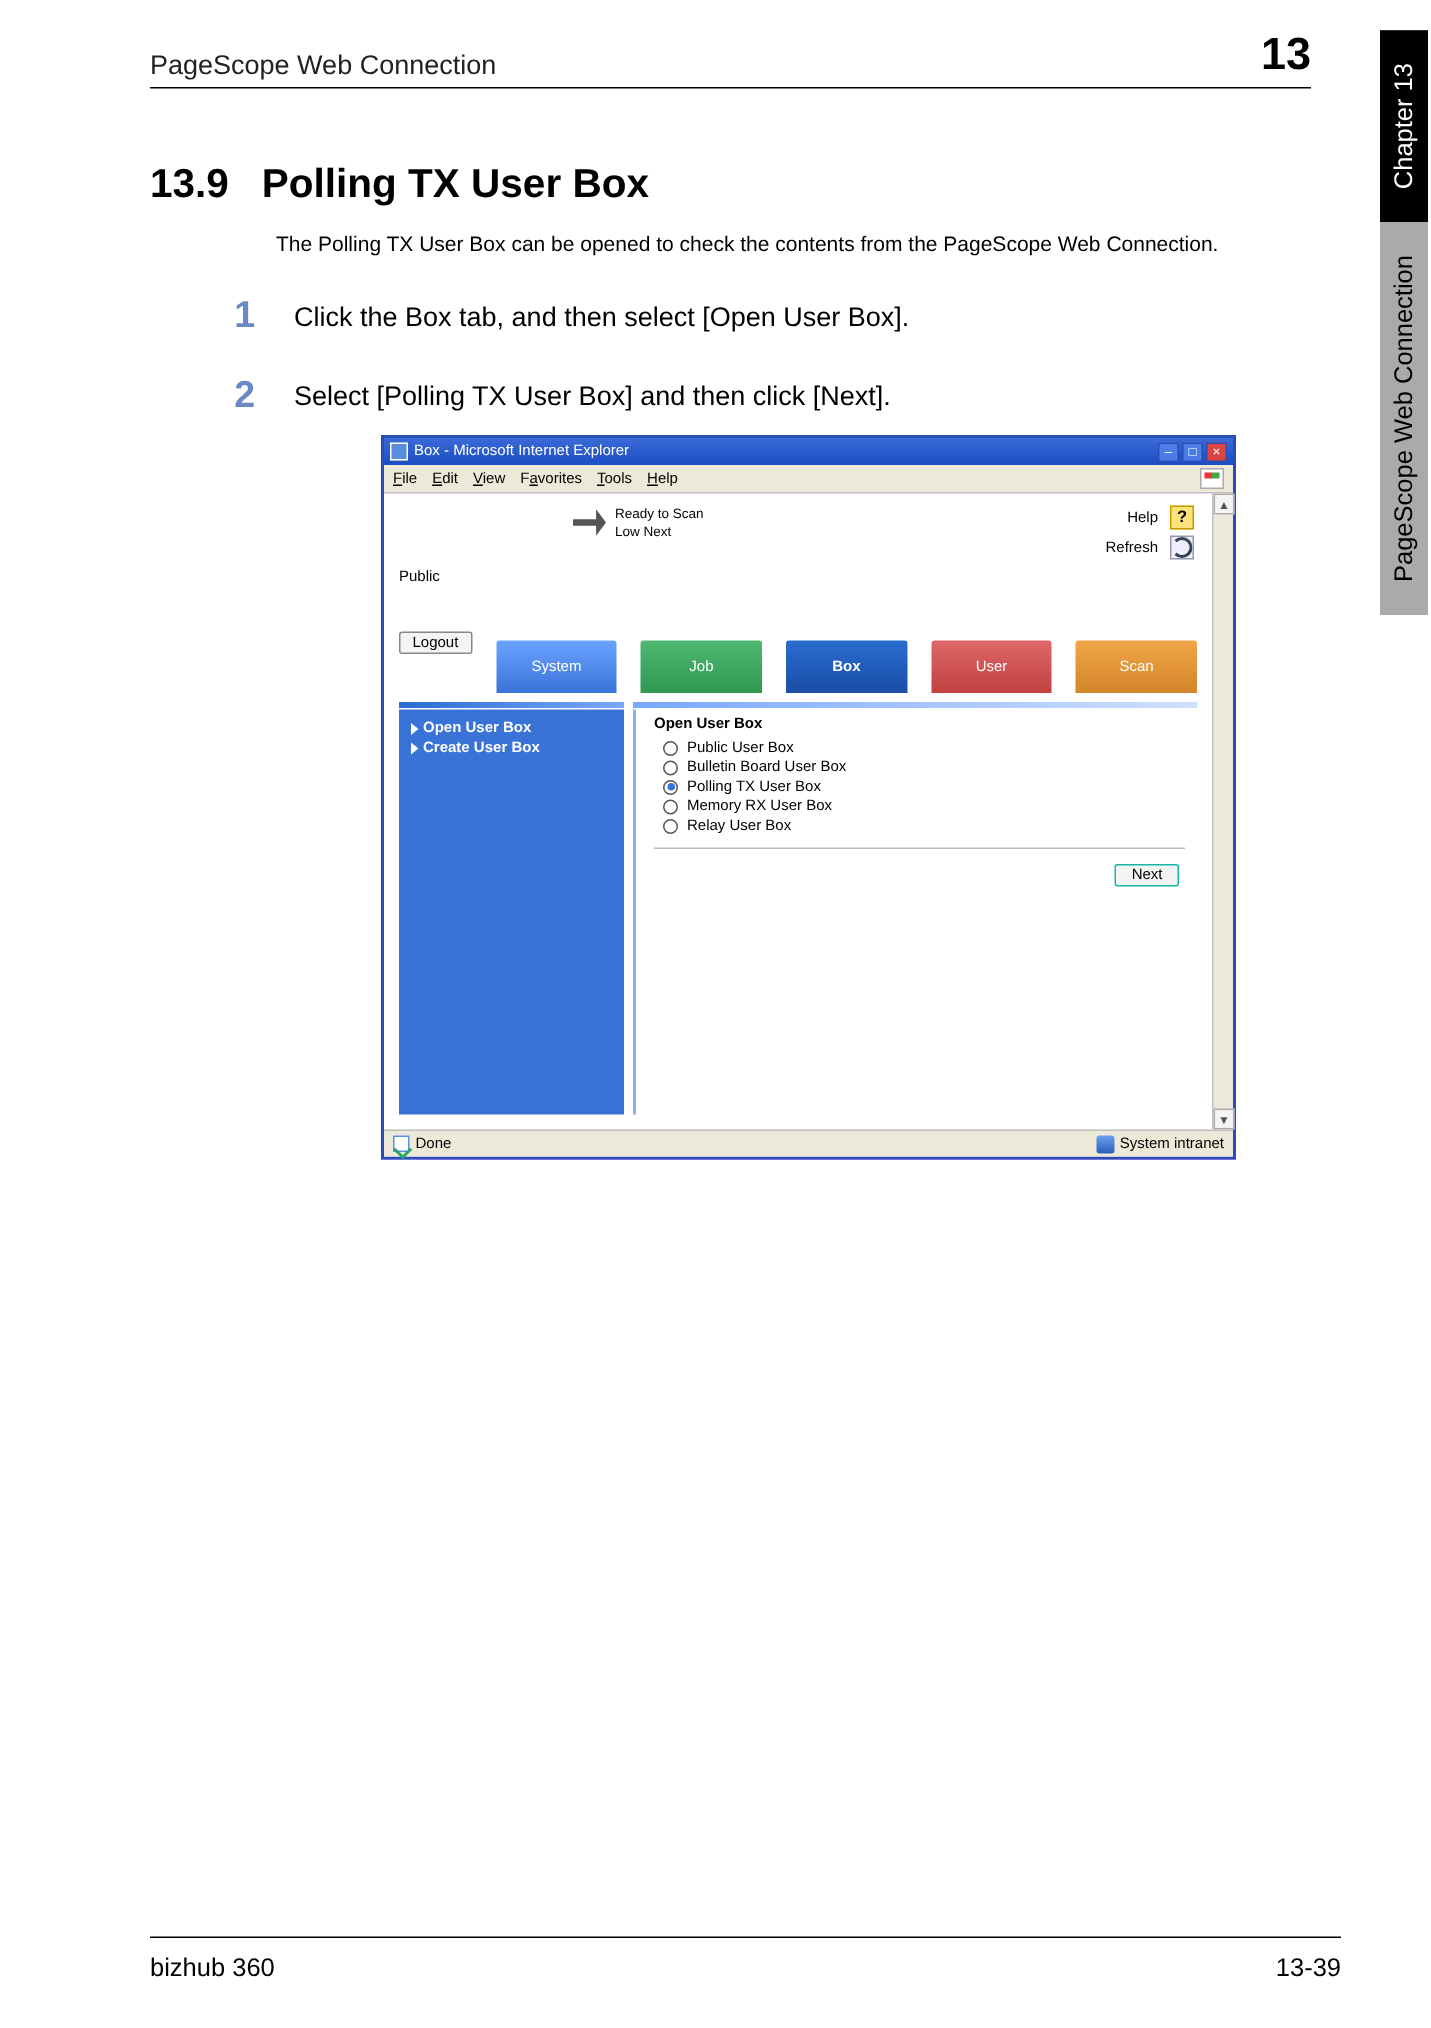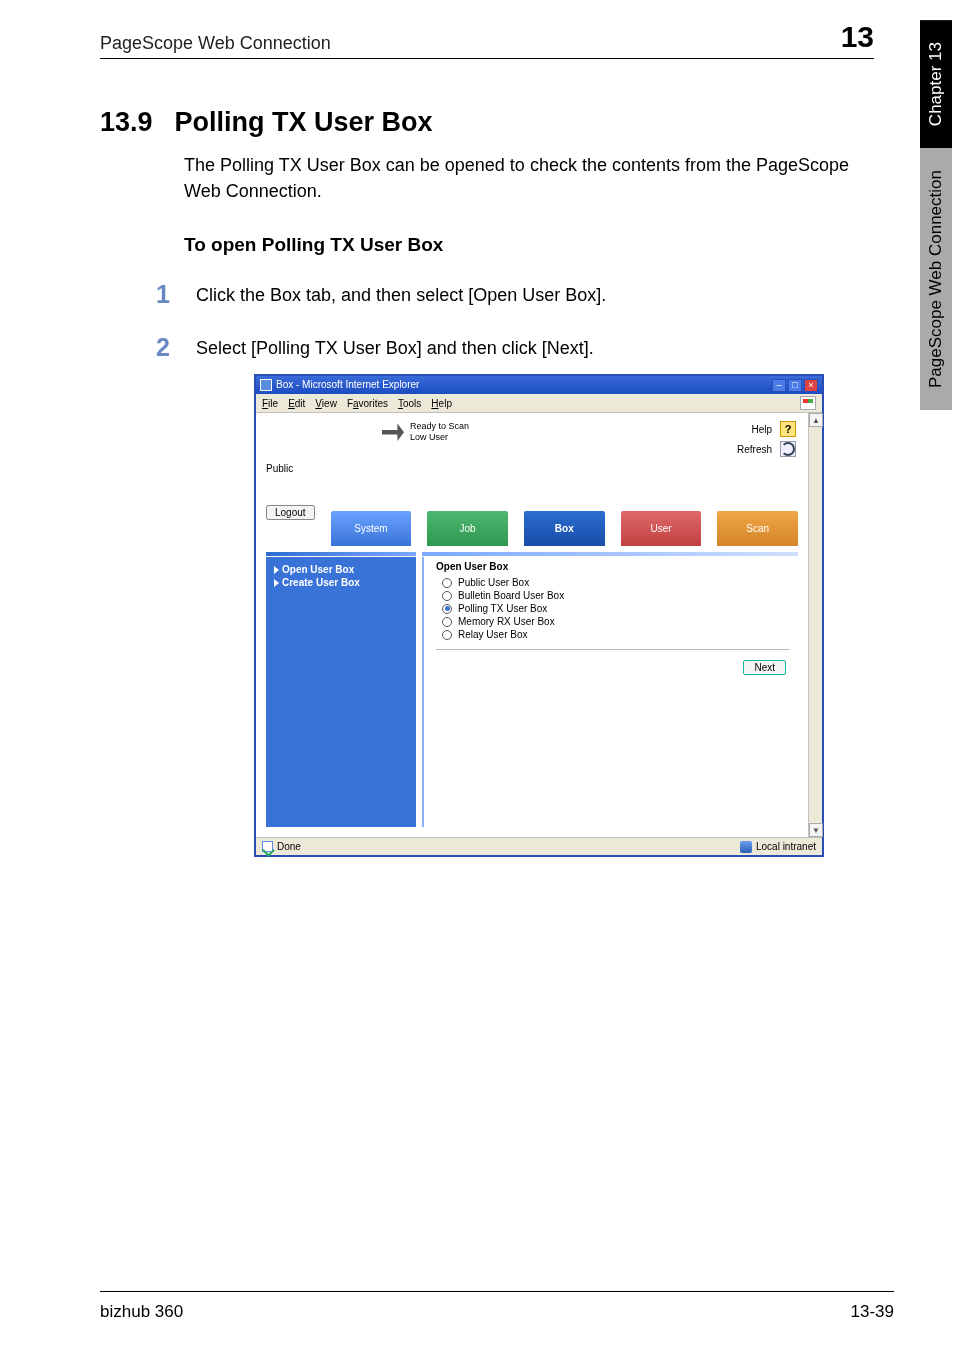--- a/index.html
+++ b/index.html
@@ -61,21 +61,21 @@
   .header-right { font-size: 30px; font-weight: bold; }
   .section-title {
     margin-top: 48px;
     font-size: 27px;
     font-weight: bold;
     display: flex;
     gap: 22px;
   }
   .section-num { }
   .body-indent { margin-left: 84px; }
-  .intro-text { margin-top: 14px; font-size: 18px; line-height: 1.45; }
+  .intro-text { margin-top: 14px; font-size: 14px; line-height: 1.45; }
   .subheading { margin-top: 30px; font-size: 19px; font-weight: bold; }
   .step { display: flex; gap: 26px; margin-top: 24px; align-items: flex-start; }
   .step-num { color: #6a89c4; font-size: 25px; font-weight: bold; width: 20px; text-align: right; margin-left: 50px; }
   .step-text { font-size: 18px; padding-top: 5px; }
   .screenshot {
     margin-top: 12px;
     margin-left: 154px;
     width: 570px;
     border: 2px solid #2a4db5;
     background: #8b5cf6;
@@ -184,21 +184,20 @@
       <span class="header-right">13</span>
     </div>
 
     <div class="section-title">
       <span class="section-num">13.9</span>
       <span>Polling TX User Box</span>
     </div>
 
     <div class="body-indent">
       <p class="intro-text">The Polling TX User Box can be opened to check the contents from the PageScope Web Connection.</p>
-      <p class="subheading">To open Polling TX User Box</p>
     </div>
 
     <div class="step">
       <span class="step-num">1</span>
       <span class="step-text">Click the Box tab, and then select [Open User Box].</span>
     </div>
     <div class="step">
       <span class="step-num">2</span>
       <span class="step-text">Select [Polling TX User Box] and then click [Next].</span>
     </div>
@@ -227,21 +226,21 @@
           <div style="position:absolute;bottom:0;left:0;right:0;">
               <div class="scroll-arrow">▼</div>
             </div>
         </div>
         <div style="padding-right:14px;">
           <div class="status-row">
             <div style="width:120px;"></div>
             <span class="status-icon"></span>
             <span class="status-text">
               <span>Ready to Scan</span><br>
-              <span>Low User</span>
+              <span>Low Next</span>
             </span>
             <div class="help-col">
               <div class="help-row">
                 <span>Help</span>
                 <span class="help-btn">?</span>
               </div>
               <div class="help-row">
                 <span>Refresh</span>
                 <span class="refresh-btn"></span>
               </div>
@@ -301,21 +300,21 @@
           </div>
         </div>
         <div class="statusbar">
           <span class="cell">
               <span class="done-icon"></span>
               <span>Done</span>
             </span>
           <span class="spacer"></span>
           <span class="cell">
               <span class="intranet-icon"></span>
-              <span>Local intranet</span>
+              <span>System intranet</span>
             </span>
         </div>
       </div>
     </div>
   </div>
 
   <div class="footer">
     <span>bizhub 360</span>
     <span>13-39</span>
   </div>

